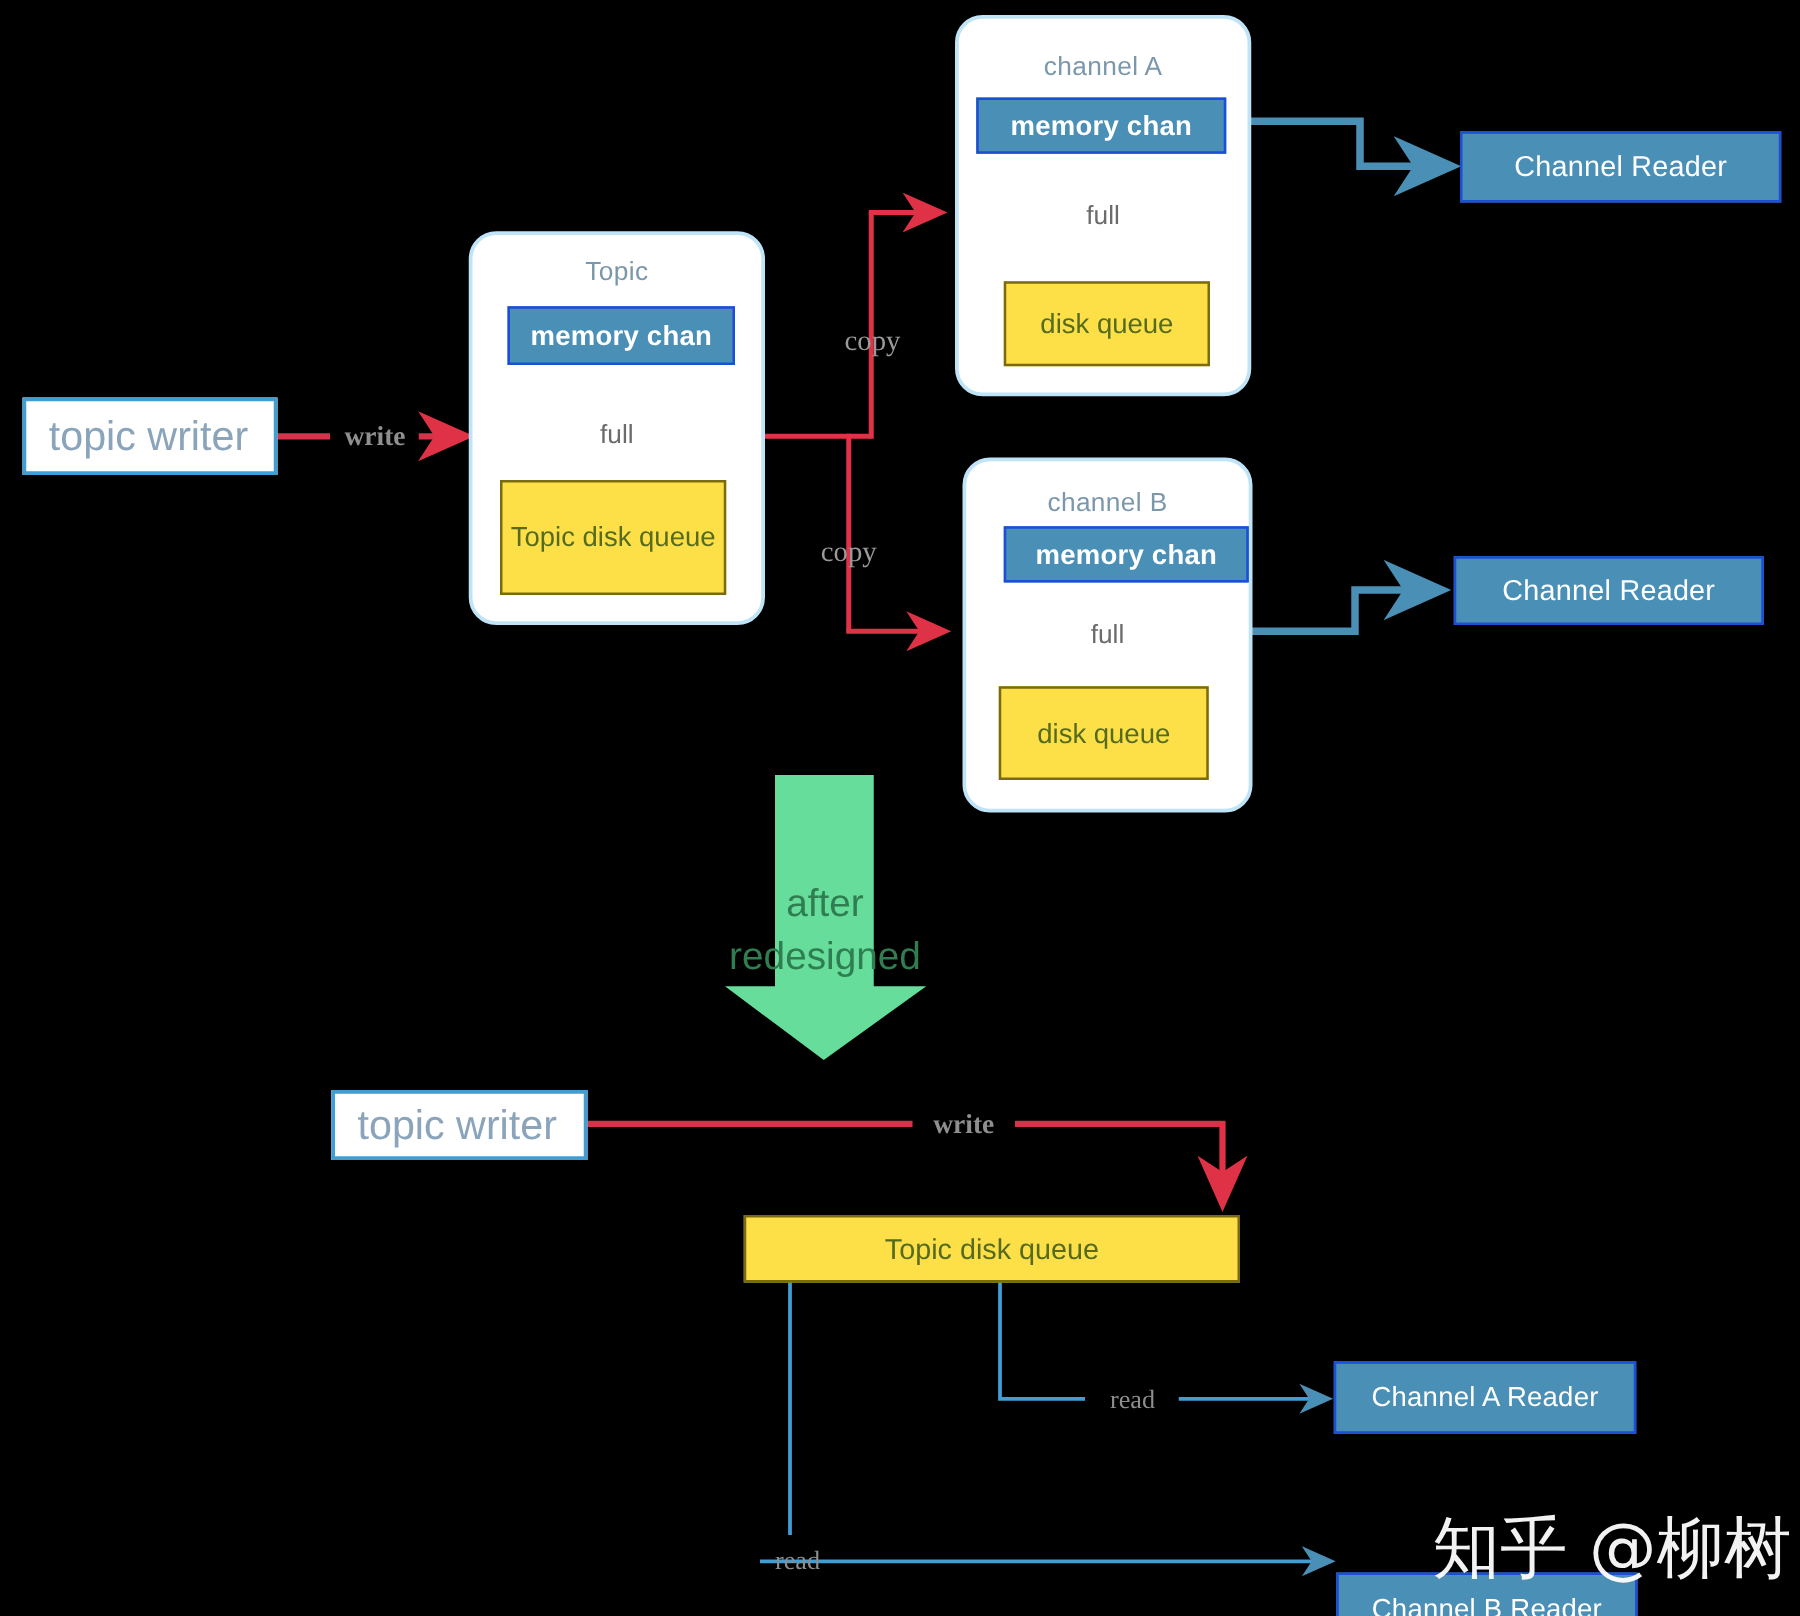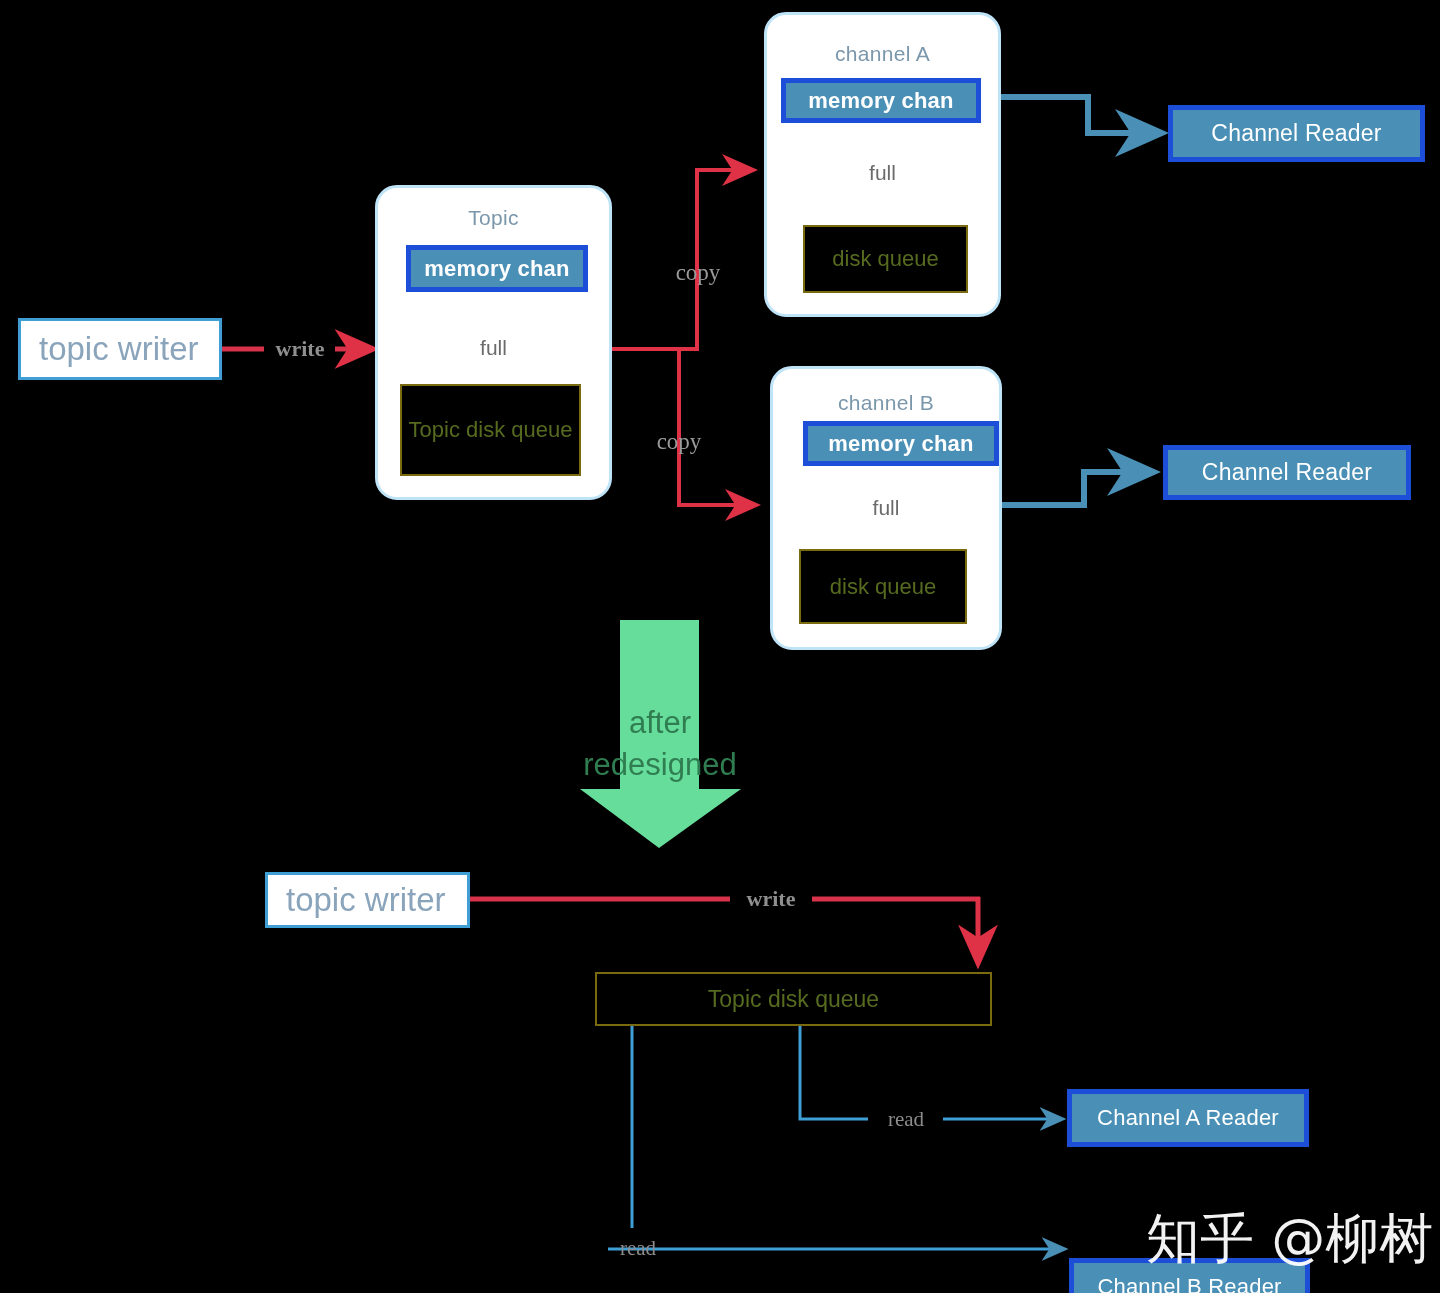--- a/index.html
+++ b/index.html
@@ -35,38 +35,38 @@
     left: 0; right: 0;
     text-align: center;
     color: #7b97ab;
     font-size: 21px;
     letter-spacing: 0.3px;
   }
   
   .blue-box {
     position: absolute;
     background: #4a8fb5;
-    border: 5px solid #1d4ed8;
+    border: 2px solid #1d4ed8;
     box-sizing: border-box;
     display: flex;
     align-items: center;
     justify-content: center;
     color: #ffffff;
     font-weight: bold;
     font-size: 22px;
     letter-spacing: 0.2px;
   }
   .blue-box.plain {
     font-weight: normal;
     font-size: 23px;
   }
   
   .green-box {
     position: absolute;
-    background: #000000;
+    background: #fde047;
     border: 2px solid #7a6a10;
     box-sizing: border-box;
     display: flex;
     align-items: center;
     justify-content: center;
     text-align: center;
     color: #566b1f;
     font-size: 22px;
     line-height: 1.25;
   }

